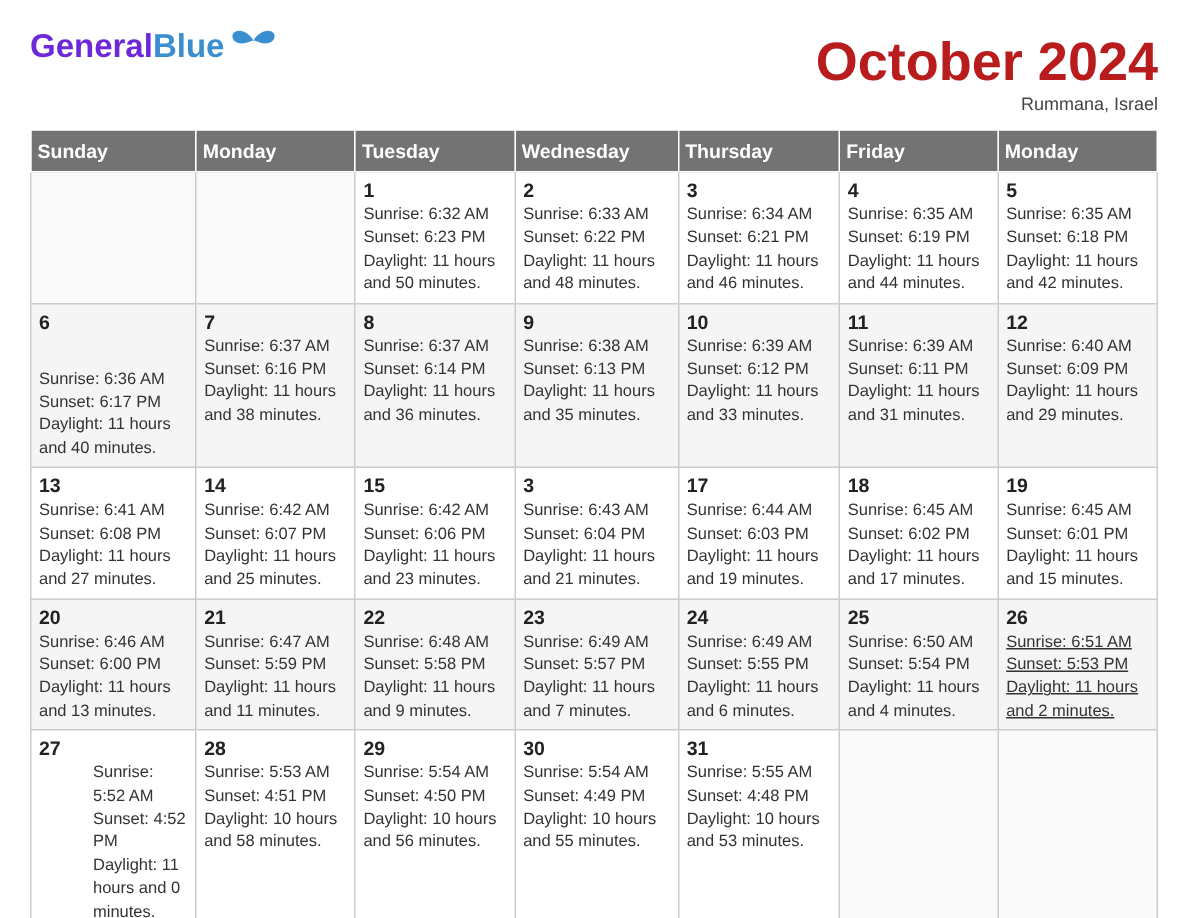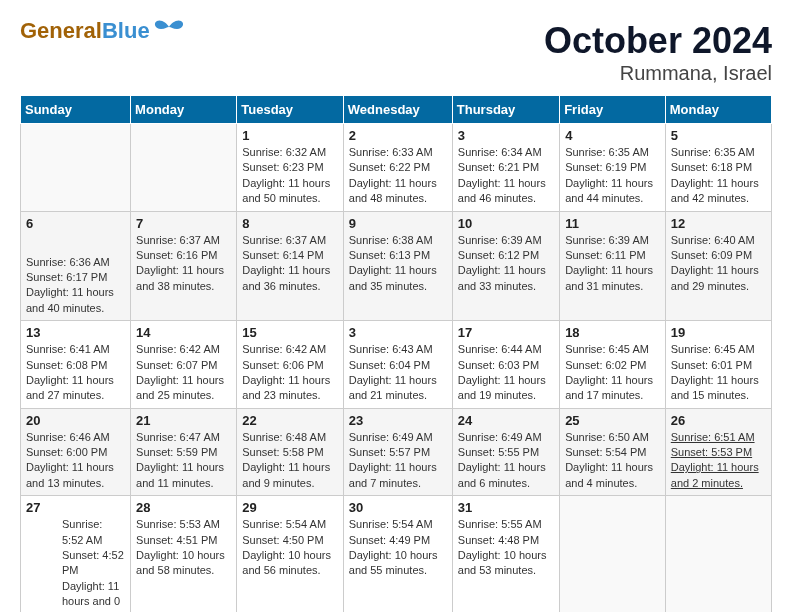--- a/index.html
+++ b/index.html
@@ -21,40 +21,40 @@
       flex-direction: column;
       align-items: flex-start;
     }
     .logo-text {
       font-size: 22px;
       font-weight: bold;
       color: #1a1a2e;
       line-height: 1;
     }
     .logo-text span {
-      color: #a16207;
+      color: #6d28d9;
     }
     .title-block {
       text-align: right;
     }
     .month-title {
       font-size: 36px;
       font-weight: bold;
-      color: #0f172a;
+      color: #b91c1c;
     }
     .location {
-      font-size: 20px;
+      font-size: 12px;
       color: #444;
     }
     table {
       width: 100%;
       border-collapse: collapse;
     }
     thead th {
-      background-color: #0369a1;
+      background-color: #737373;
       color: #fff;
       font-size: 13px;
       font-weight: bold;
       padding: 6px 4px;
       text-align: left;
       border: 1px solid #fff;
     }
     tbody td {
       border: 1px solid #ccc;
       vertical-align: top;

